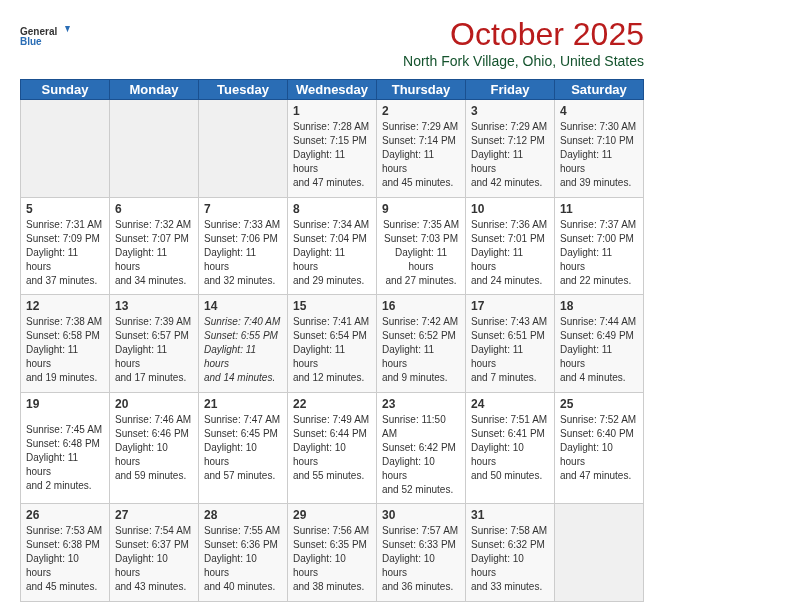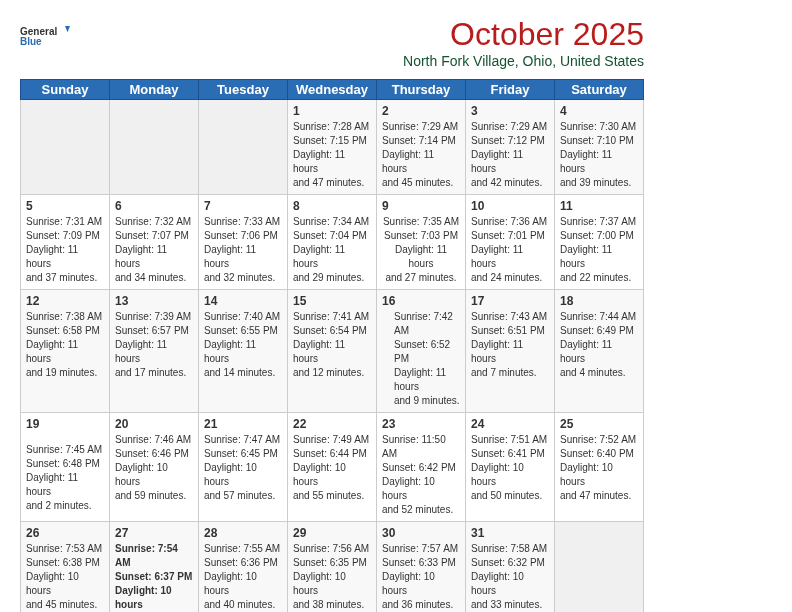--- a/index.html
+++ b/index.html
@@ -214,35 +214,35 @@
           </td>
           <td>
             <span class="day-num">13</span>
             <div class="day-info" style="white-space: pre-line;">Sunrise: 7:39 AM
 Sunset: 6:57 PM
 Daylight: 11 hours
 and 17 minutes.</div>
           </td>
           <td>
             <span class="day-num">14</span>
-            <div class="day-info" style="white-space: pre-line;">Sunrise: 7:40 AM
+            <div class="day-info" style="white-space: pre-line; font-style: italic;">Sunrise: 7:40 AM
 Sunset: 6:55 PM
 Daylight: 11 hours
 and 14 minutes.</div>
           </td>
           <td>
             <span class="day-num">15</span>
             <div class="day-info" style="white-space: pre-line;">Sunrise: 7:41 AM
 Sunset: 6:54 PM
 Daylight: 11 hours
 and 12 minutes.</div>
           </td>
           <td>
             <span class="day-num">16</span>
-            <div class="day-info" style="white-space: pre-line; margin-left: 12px;">Sunrise: 7:42 AM
+            <div class="day-info" style="white-space: pre-line;">Sunrise: 7:42 AM
 Sunset: 6:52 PM
 Daylight: 11 hours
 and 9 minutes.</div>
           </td>
           <td>
             <span class="day-num">17</span>
             <div class="day-info" style="white-space: pre-line;">Sunrise: 7:43 AM
 Sunset: 6:51 PM
 Daylight: 11 hours
 and 7 minutes.</div>
@@ -309,21 +309,21 @@
         <tr>
           <td>
             <span class="day-num">26</span>
             <div class="day-info" style="white-space: pre-line;">Sunrise: 7:53 AM
 Sunset: 6:38 PM
 Daylight: 10 hours
 and 45 minutes.</div>
           </td>
           <td>
             <span class="day-num">27</span>
-            <div class="day-info" style="white-space: pre-line; font-weight: bold;">Sunrise: 7:54 AM
+            <div class="day-info" style="white-space: pre-line;">Sunrise: 7:54 AM
 Sunset: 6:37 PM
 Daylight: 10 hours
 and 43 minutes.</div>
           </td>
           <td>
             <span class="day-num">28</span>
             <div class="day-info" style="white-space: pre-line;">Sunrise: 7:55 AM
 Sunset: 6:36 PM
 Daylight: 10 hours
 and 40 minutes.</div>

